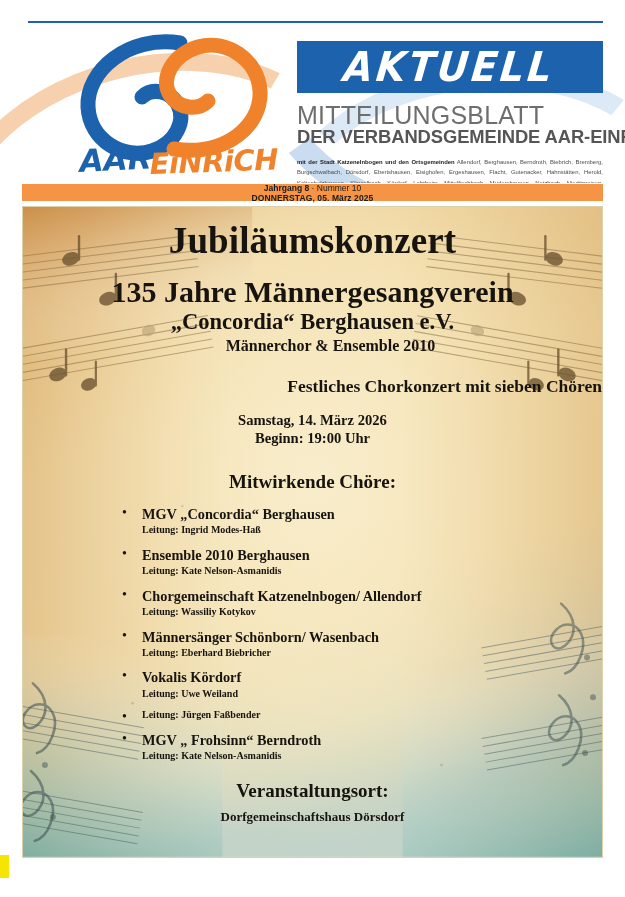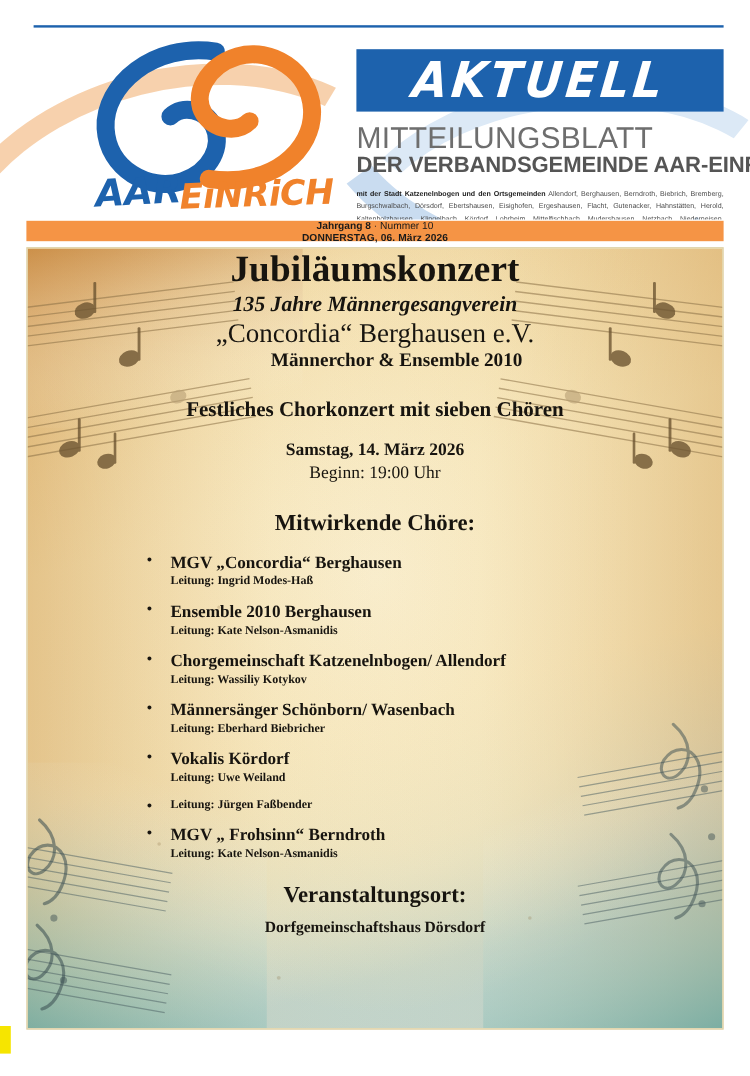--- a/index.html
+++ b/index.html
@@ -156,57 +156,58 @@
   .poster-content {
     position: relative;
     width: 100%;
     height: 100%;
     color: #17140f;
     font-family: "Liberation Serif", "DejaVu Serif", serif;
     text-align: center;
   }
 
   .t-main {
-    font-size: 31px;
+    margin-top: 14px;
+    font-size: 37px;
     font-weight: 700;
     letter-spacing: .1px;
     line-height: 1.08;
   }
   .t-sub1 {
-    margin-top: 3px;
-    font-size: 18px;
+    margin-top: 13px;
+    font-size: 30px;
     font-weight: 700;
     line-height: 1.18;
-    font-style: italic;
   }
   .t-sub2 {
     font-size: 22.5px;
-    font-weight: 400;
+    font-weight: 700;
     line-height: 1.18;
   }
   .t-sub3 {
     margin-top: 1px;
     font-size: 16px;
     font-weight: 700;
     padding-left: 36px;
   }
   .t-fest {
     margin-top: 21px;
     font-size: 17.5px;
     font-weight: 700;
+    text-align: right;
   }
   .t-date {
     margin-top: 14px;
     font-size: 14.6px;
     font-weight: 700;
     line-height: 1.26;
   }
   .t-time {
     font-size: 14.6px;
-    font-weight: 400;
+    font-weight: 700;
     line-height: 1.26;
     text-align: center;
   }
   .t-choirs-head {
     margin-top: 23px;
     font-size: 19px;
     font-weight: 700;
   }
 
   .choir-list {
@@ -299,21 +300,21 @@
       <span>Allendorf, Berghausen, Berndroth, Biebrich, Bremberg, Burgschwalbach, Dörsdorf, Ebertshausen, Eisighofen, Ergeshausen, Flacht, Gutenacker, Hahnstätten, Herold, Kaltenholzhausen, Klingelbach, Kördorf, Lohrheim, Mittelfischbach, Mudershausen, Netzbach, Niederneisen, Niedertiefenbach, Oberfischbach, Oberneisen, Reckenroth, Rettert, Roth, Schiesheim, Schönborn.</span>
     </div>
   </div>
 
   <div class="issue-bar">
     <div class="issue-left">
       <b>Jahrgang 8</b>
       <span>·</span>
       <span>Nummer 10</span>
     </div>
-    <div class="issue-right">DONNERSTAG, 06. März 2026</div>
+    <div class="issue-right">DONNERSTAG, 05. März 2025</div>
   </div>
 
   <div class="poster">
 
     <svg class="poster-bg" viewBox="0 0 581 652" preserveAspectRatio="none">
       <defs>
         <linearGradient id="parch" x1="0" y1="0" x2="0.25" y2="1">
           <stop offset="0%" stop-color="#e7b87c"></stop>
           <stop offset="12%" stop-color="#f0d7a0"></stop>
           <stop offset="40%" stop-color="#f8eec2"></stop>

